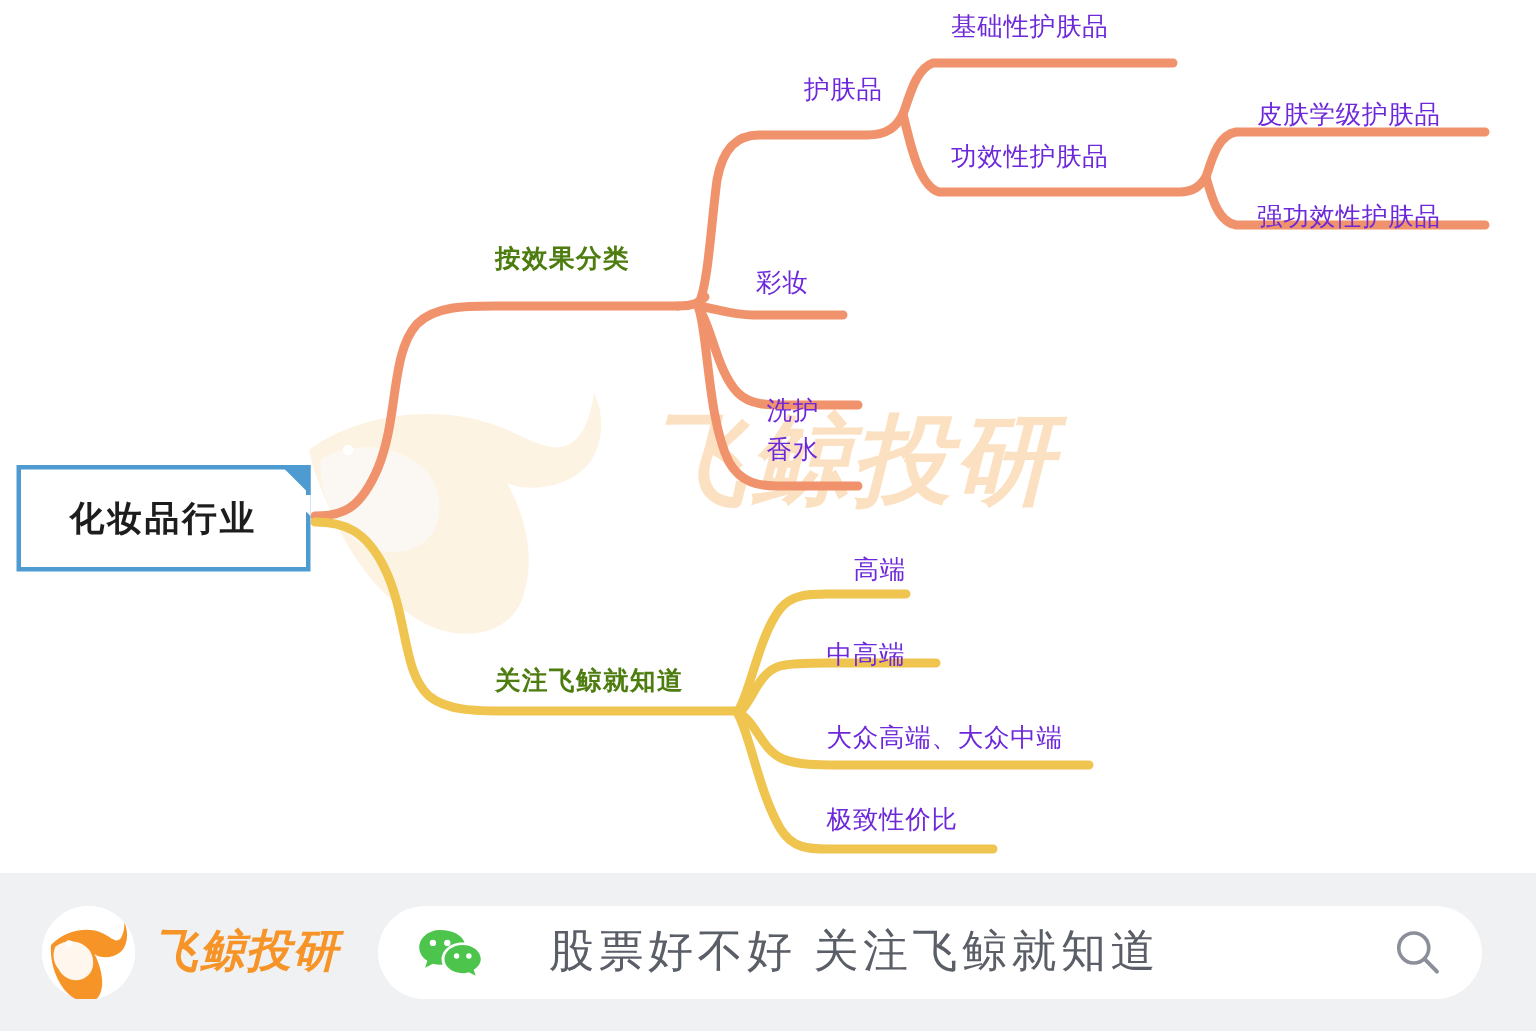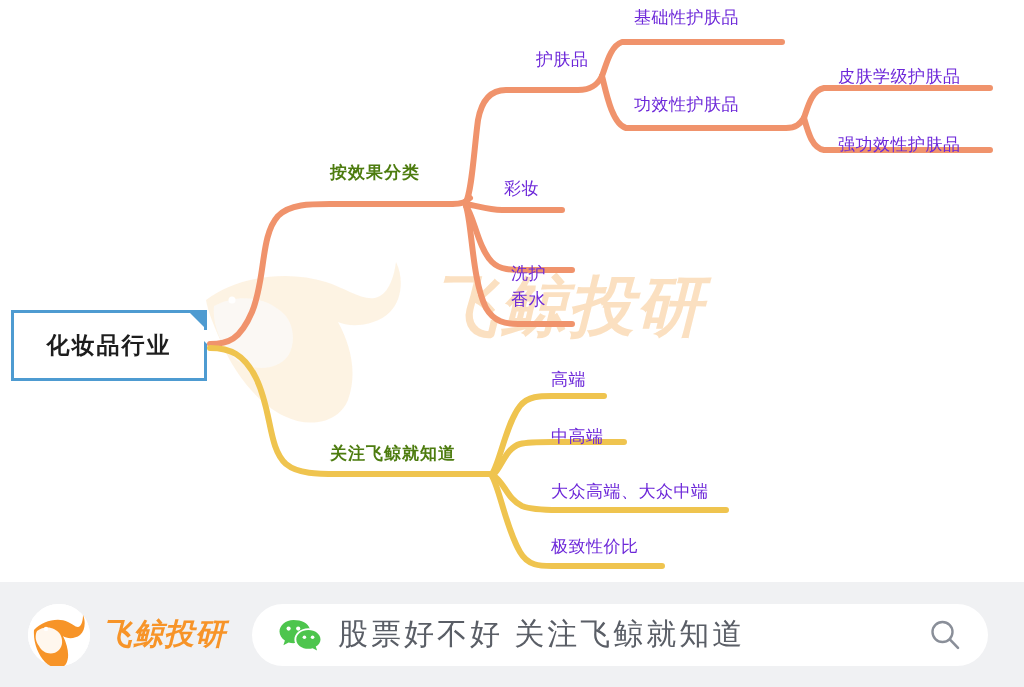--- a/index.html
+++ b/index.html
@@ -170,20 +170,21 @@
     width: 44px;
     height: 34px;
     margin-right: 16px;
   }
   #promo-text {
     font-size: 30px;
     color: #5A5E66;
     letter-spacing: 3px;
     flex: 1 1 auto;
     white-space: nowrap;
+    margin-left: 28px;
   }
   #search-icon {
     flex: 0 0 auto;
     width: 34px;
     height: 34px;
     margin-left: 10px;
   }
 </style>
 </head>
 <body>
@@ -263,21 +264,21 @@
     <div class="node-label leaf-label" style="left:838px; top:136px;">强功效性护肤品</div>
 
     <div class="node-label leaf-label" style="left:504px; top:180px;">彩妆</div>
 
     <div class="node-label leaf-label" style="left:511px; top:233px;margin-top:32px;">洗护</div>
 
     <div class="node-label leaf-label" style="left:511px; top:291px;">香水</div>
 
     <div class="node-label branch-title" style="left:330px; top:445px;">关注飞鲸就知道</div>
 
-    <div class="node-label leaf-label" style="left:551px; top:371px;">高端</div>
+    <div class="node-label leaf-label" style="left:569px; top:371px;">高端</div>
 
     <div class="node-label leaf-label" style="left:551px; top:428px;">中高端</div>
 
     <div class="node-label leaf-label" style="left:551px; top:483px;">大众高端、大众中端</div>
 
     <div class="node-label leaf-label" style="left:551px; top:538px;">极致性价比</div>
   </div>
 
   <div id="footer-bar">
 

